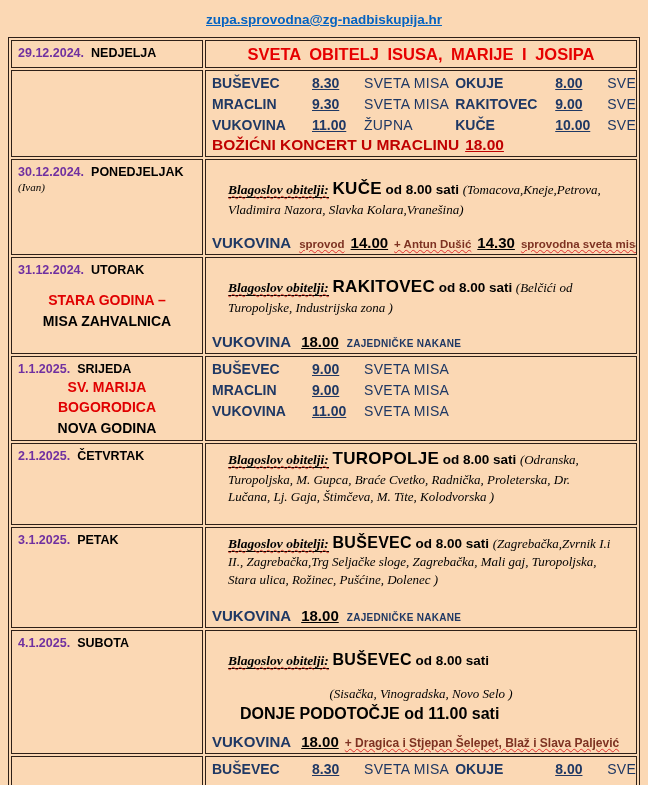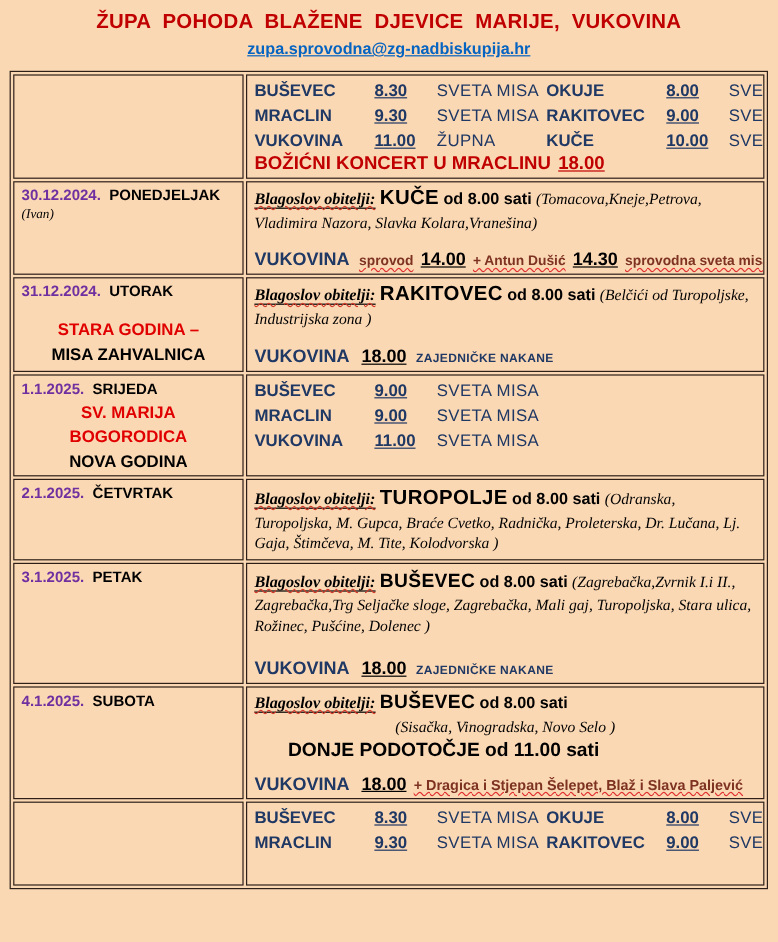--- a/index.html
+++ b/index.html
@@ -52,21 +52,21 @@
   .mass-grid{display:grid;grid-template-columns:1fr 1fr;column-gap:6px;row-gap:5px;padding:2px 0 0 0;}
   .mass-list .mline{margin-bottom:5px;}
   .mline{display:flex;align-items:baseline;white-space:nowrap;}
   .place{color:#1f3864;font-weight:bold;font-size:14px;width:100px;flex:none;}
   .time{color:#1f3864;font-weight:bold;font-size:14px;text-decoration:underline;width:52px;flex:none;}
   .mnote{color:#1f3864;font-weight:normal;font-size:14px;letter-spacing:.3px;}
   .concert{color:#c00000;font-weight:bold;font-size:15.5px;margin-top:3px;white-space:nowrap;}
   .concert-time{text-decoration:underline;margin-left:6px;}
 
   
-  .bless p{margin:0;line-height:1.35;font-size:13px;}
+  .bless p{margin:16px;line-height:1.35;font-size:13px;}
   .blagoslov{
     font-family:"Liberation Serif",serif;font-style:italic;font-weight:bold;
     font-size:13.5px;color:#000;
     border-bottom:1px solid #000;
     text-decoration:underline wavy #d23a2a;
     text-decoration-thickness:1px;
   }
   .bigplace{font-weight:bold;font-size:17px;letter-spacing:.3px;}
   .bigplace.md{font-size:16px;}
   .odsati{font-weight:bold;font-size:13.5px;}
@@ -87,28 +87,33 @@
     margin:0 2px;
   }
 
   .mt14{margin-top:14px;} .mt18{margin-top:18px;} .mt10{margin-top:10px;}
 </style>
 </head>
 <body>
 
 <div class="page">
 
-  <div class="title">ŽUPA  POHODA  BLAŽENE  DJEVICE MARIJE, VUKOVINA</div>
   <div class="email-row">
     <span class="email">zupa.sprovodna@zg-nadbiskupija.hr</span>
   </div>
 
   <table class="sched">
 
     <tbody>
+        <tr>
+      <td class="datecell" style="height:22px">
+        <span class="date">29.12.2024.</span><span class="day">NEDJELJA</span>
+      </td>
+      <td class="feast">SVETA OBITELJ ISUSA, MARIJE I JOSIPA</td>
+    </tr>
 
     <tr>
       <td class="datecell" style="height:76px"></td>
       <td>
         <div class="mass-grid">
           <div class="mline">
                 <span class="place">BUŠEVEC</span>
                 <span class="time">8.30</span>
                 <span class="mnote">SVETA MISA</span>
               </div>

